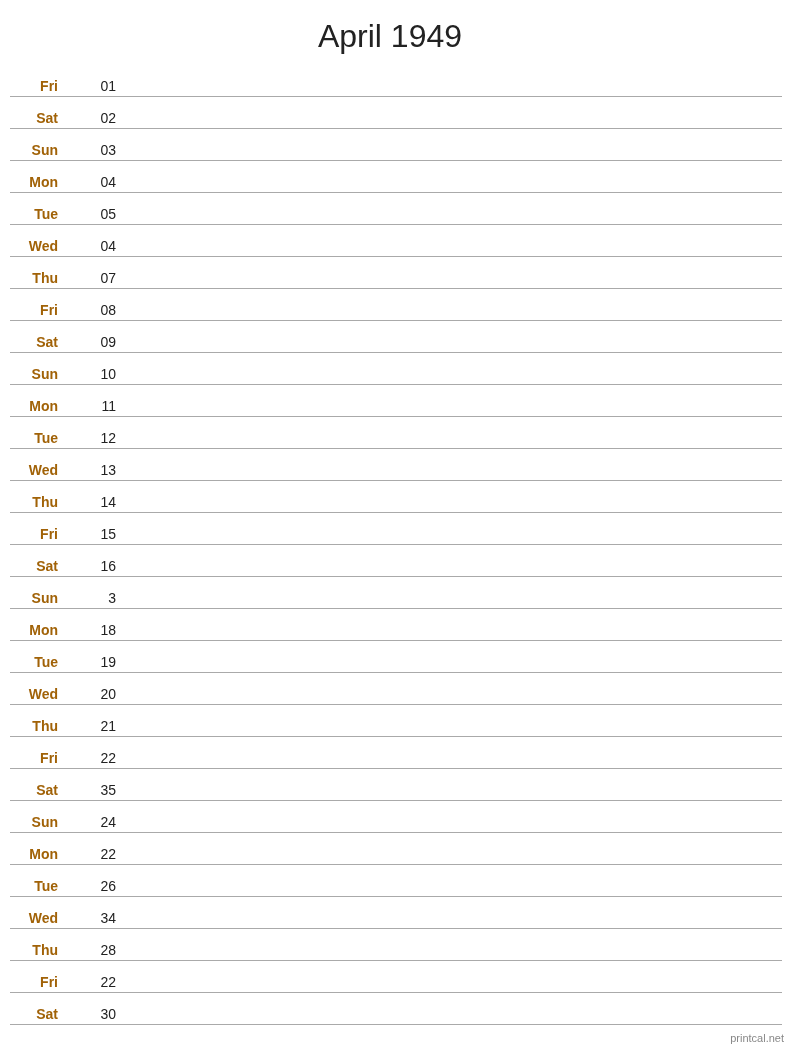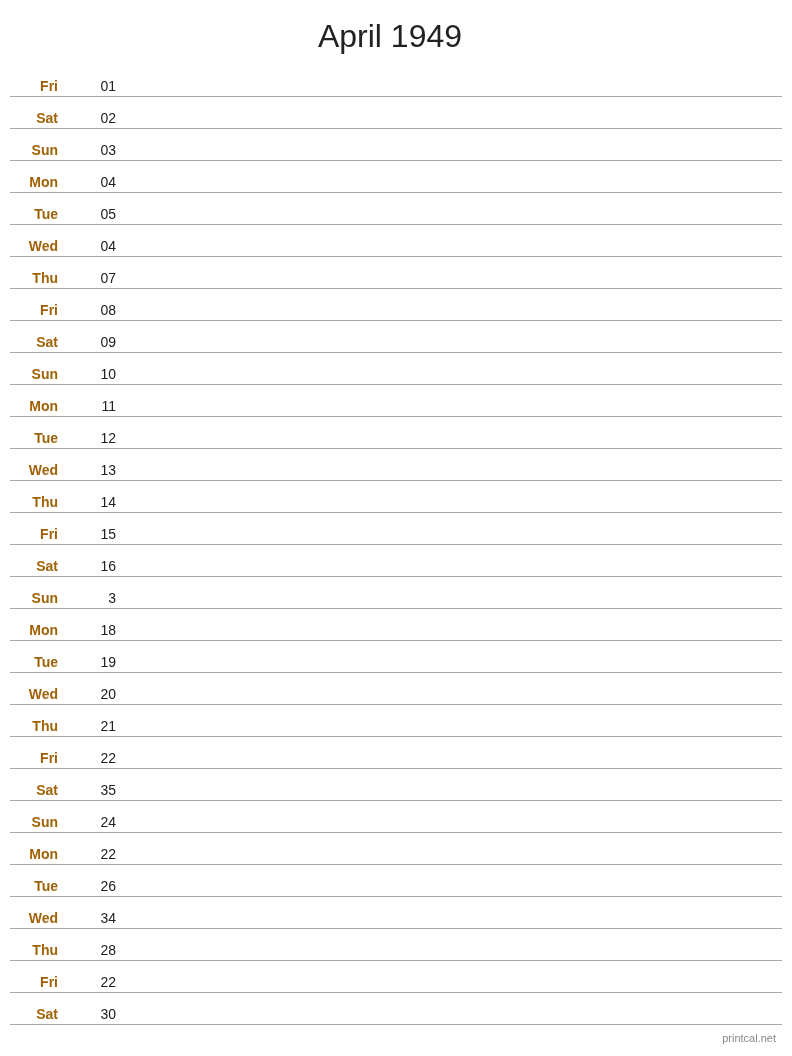--- a/index.html
+++ b/index.html
@@ -56,21 +56,21 @@
       margin-left: 36px;
     }
 
     .day-line {
       flex: 1;
     }
 
     .footer {
       position: absolute;
       bottom: 12px;
-      right: 16px;
+      right: 8px;
       font-size: 11px;
       color: #888;
     }
   </style>
 </head>
 <body>
 
 <h1 class="page-title">April 1949</h1>
 
 <div class="calendar-container" id="calendar">

